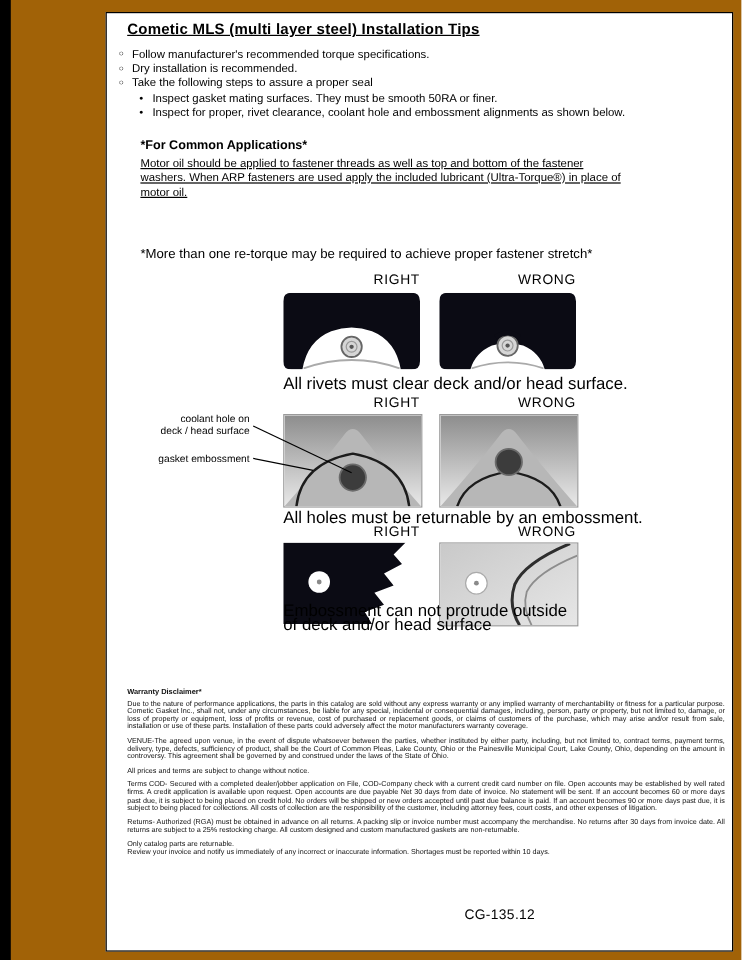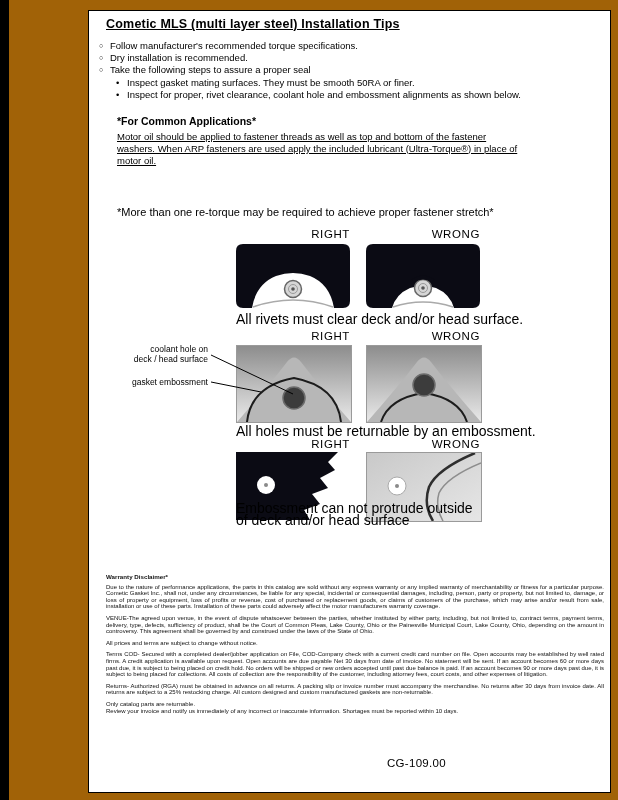--- a/index.html
+++ b/index.html
@@ -170,14 +170,14 @@
     <div class="lh">Warranty Disclaimer*</div>
     <p>Due to the nature of performance applications, the parts in this catalog are sold without any express warranty or any implied warranty of merchantability or fitness for a particular purpose.  Cometic Gasket Inc., shall not, under any circumstances, be liable for any special, incidental or consequential damages, including, person, party or property, but not limited to, damage, or loss of property or equipment, loss of profits or revenue, cost of purchased or replacement goods, or claims of customers of the purchase, which may arise and/or result from sale, installation or use of these parts.  Installation of these parts could adversely affect the motor manufacturers warranty coverage.</p>
     <p>VENUE-The agreed upon venue, in the event of dispute whatsoever between the parties, whether instituted by either party, including, but not limited to, contract terms, payment terms, delivery, type, defects, sufficiency of product, shall be the Court of Common Pleas, Lake County, Ohio or the Painesville Municipal Court, Lake County, Ohio, depending on the amount in controversy. This agreement shall be governed by and construed under the laws of the State of Ohio.</p>
     <p>All prices and terms are subject to change without notice.</p>
     <p>Terms COD- Secured with a completed dealer/jobber application on File, COD-Company check with a current credit card number on file.  Open accounts may be established by well rated firms.  A credit application is available upon request.  Open accounts are due payable Net 30 days from date of invoice.  No statement will be sent.  If an account becomes 60 or more days past due, it is subject to being placed on credit hold.  No orders will be shipped or new orders accepted until past due balance is paid.  If an account becomes 90 or more days past due, it is subject to being placed for collections.  All costs of collection are the responsibility of the customer, including attorney fees, court costs, and other expenses of litigation.</p>
     <p>Returns- Authorized (RGA) must be obtained in advance on all returns.  A packing slip or invoice number must accompany the merchandise.  No returns after 30 days from invoice date.  All returns are subject to a 25% restocking charge.  All custom designed and custom manufactured gaskets are non-returnable.</p>
     <p class="tight">Only catalog parts are returnable.</p>
     <p>Review your invoice and notify us immediately of any incorrect or inaccurate information.  Shortages must be reported within 10 days.</p>
   </div>
 
-  <div class="abs footer-code" style="left:387px;top:757px;">CG-109.00</div>
+  <div class="abs footer-code" style="left:387px;top:757px;">CG-135.12</div>
 </div>
 
 </body></html>

